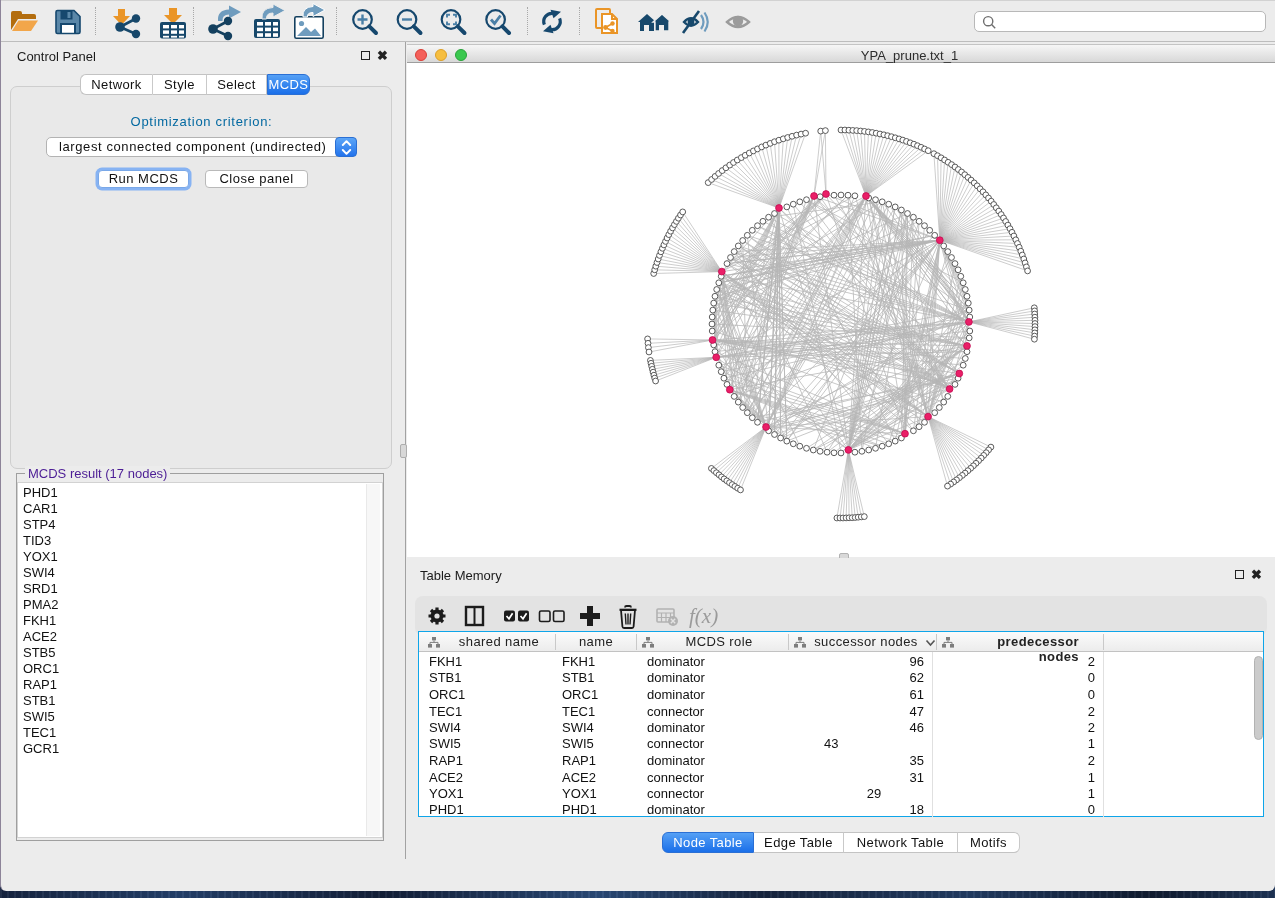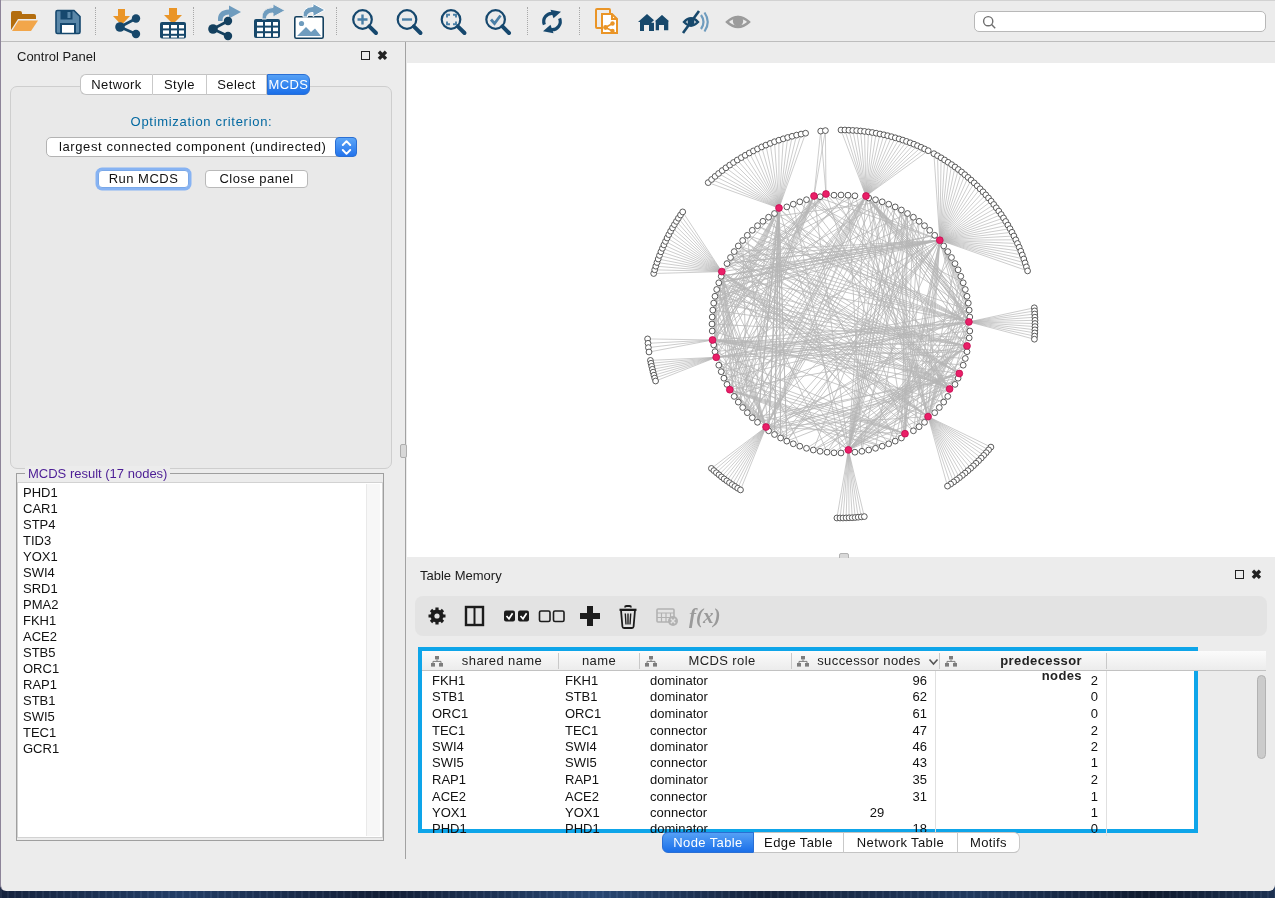--- a/index.html
+++ b/index.html
@@ -64,22 +64,22 @@
   background:linear-gradient(#f6f6f6,#d8d8d8); border-top:1px solid #c4c4c4; border-bottom:1px solid #9e9e9e; }
 #nettitle .tl { position:absolute; top:3.5px; width:12px; height:12px; border-radius:50%; }
 #nettitle .name { position:absolute; left:0; top:3px; width:1005px; text-align:center; font-size:13px; color:#2d2d2d; }
 #netcanvas { position:absolute; left:0; top:21px; width:869px; height:494px; background:#fff; }
 #hknob { position:absolute; left:432px; top:490px; width:10px; height:8px; background:#d8d8d8;
   border:1px solid #b2b2b2; border-radius:2px; }
 
 
 #tpanel { position:absolute; left:406px; top:558px; width:869px; height:301px; background:#ececec; }
 #tpanel .title { position:absolute; left:13px; top:10px; font-size:13px; color:#1a1a1a; }
-#ttoolbar { position:absolute; left:8px; top:38px; width:852px; height:40px; background:#e3e3e3; border-radius:8px;font-weight:bold; }
-#ttable { position:absolute; left:11px; top:89px; width:780px; height:186px; background:#fff; border:4px solid #0ea5e9; }
+#ttoolbar { position:absolute; left:8px; top:38px; width:852px; height:40px; background:#e3e3e3; border-radius:8px; }
+#ttable { position:absolute; left:11px; top:73px; width:846px; height:186px; background:#fff; border:1px solid #0ea5e9; }
 #thead { position:absolute; left:0; top:0; width:844px; height:20px;
   background:linear-gradient(#fbfbfb,#ececec); border-bottom:1px solid #c2c2c2; font-size:13px; color:#222; }
 .hdiv { position:absolute; top:2px; height:16px; width:0; border-left:1px solid #c9c9c9; }
 .hcell { position:absolute; top:2px; font-size:13px; letter-spacing:0.4px; color:#222; }
 .trow { position:absolute; left:0; width:844px; height:16px; font-size:13px; color:#111; }
 .bline { position:absolute; top:20px; height:165px; width:0; border-left:1px solid #e0e0e0; }
 #vscroll { position:absolute; left:835px; top:24px; width:9px; height:84px; background:#cbcbcb;
   border:1px solid #b2b2b2; border-radius:5px; }
 #btabs { position:absolute; left:255px; top:274px; height:21px; display:flex; }
 
@@ -277,20 +277,26 @@
     <div id="mlist">PHD1<br>CAR1<br>STP4<br>TID3<br>YOX1<br>SWI4<br>SRD1<br>PMA2<br>FKH1<br>ACE2<br>STB5<br>ORC1<br>RAP1<br>STB1<br>SWI5<br>TEC1<br>GCR1
       <div class="track"></div>
     </div>
   </div>
 </div>
 
 <div id="vsplit"></div>
 <div id="vknob"></div>
 
 <div id="netframe">
+  <div id="nettitle">
+    <div class="tl" style="left:8px;background:#f4605a;border:1px solid #da3e36;"></div>
+    <div class="tl" style="left:28px;background:#f6be40;border:1px solid #dd9f27;"></div>
+    <div class="tl" style="left:48px;background:#3ac84f;border:1px solid #28a23a;"></div>
+    <div class="name">YPA_prune.txt_1</div>
+  </div>
   <div id="netcanvas">
     <svg width="869" height="494" viewBox="0 0 869 494" style="position:absolute;left:0;top:0">
 <g stroke="#6e6e6e" stroke-width="0.75" opacity="0.5">
 <line x1="372" y1="145" x2="379.8" y2="378.1"></line>
 <line x1="372" y1="145" x2="373.6" y2="375"></line>
 <line x1="372" y1="145" x2="367.5" y2="371.5"></line>
 <line x1="372" y1="145" x2="361.6" y2="367.8"></line>
 <line x1="372" y1="145" x2="350.5" y2="359.3"></line>
 <line x1="372" y1="145" x2="308" y2="288.7"></line>
 <line x1="372" y1="145" x2="306.7" y2="281.9"></line>
@@ -1220,21 +1226,21 @@
           <span style="position:absolute;left:10px">SWI4</span>
           <span style="position:absolute;left:143px">SWI4</span>
           <span style="position:absolute;left:228px">dominator</span>
           <span style="position:absolute;left:405px;width:100px;text-align:right">46</span>
           <span style="position:absolute;left:576px;width:100px;text-align:right">2</span>
         </div>
 <div class="trow" style="top:104px">
           <span style="position:absolute;left:10px">SWI5</span>
           <span style="position:absolute;left:143px">SWI5</span>
           <span style="position:absolute;left:228px">connector</span>
-          <span style="position:absolute;left:405px;width:100px;text-align:right">43</span>
+          <span style="position:absolute;left:405px;width:100px;">43</span>
           <span style="position:absolute;left:576px;width:100px;text-align:right">1</span>
         </div>
 <div class="trow" style="top:121px">
           <span style="position:absolute;left:10px">RAP1</span>
           <span style="position:absolute;left:143px">RAP1</span>
           <span style="position:absolute;left:228px">dominator</span>
           <span style="position:absolute;left:405px;width:100px;text-align:right">35</span>
           <span style="position:absolute;left:576px;width:100px;text-align:right">2</span>
         </div>
 <div class="trow" style="top:138px">

